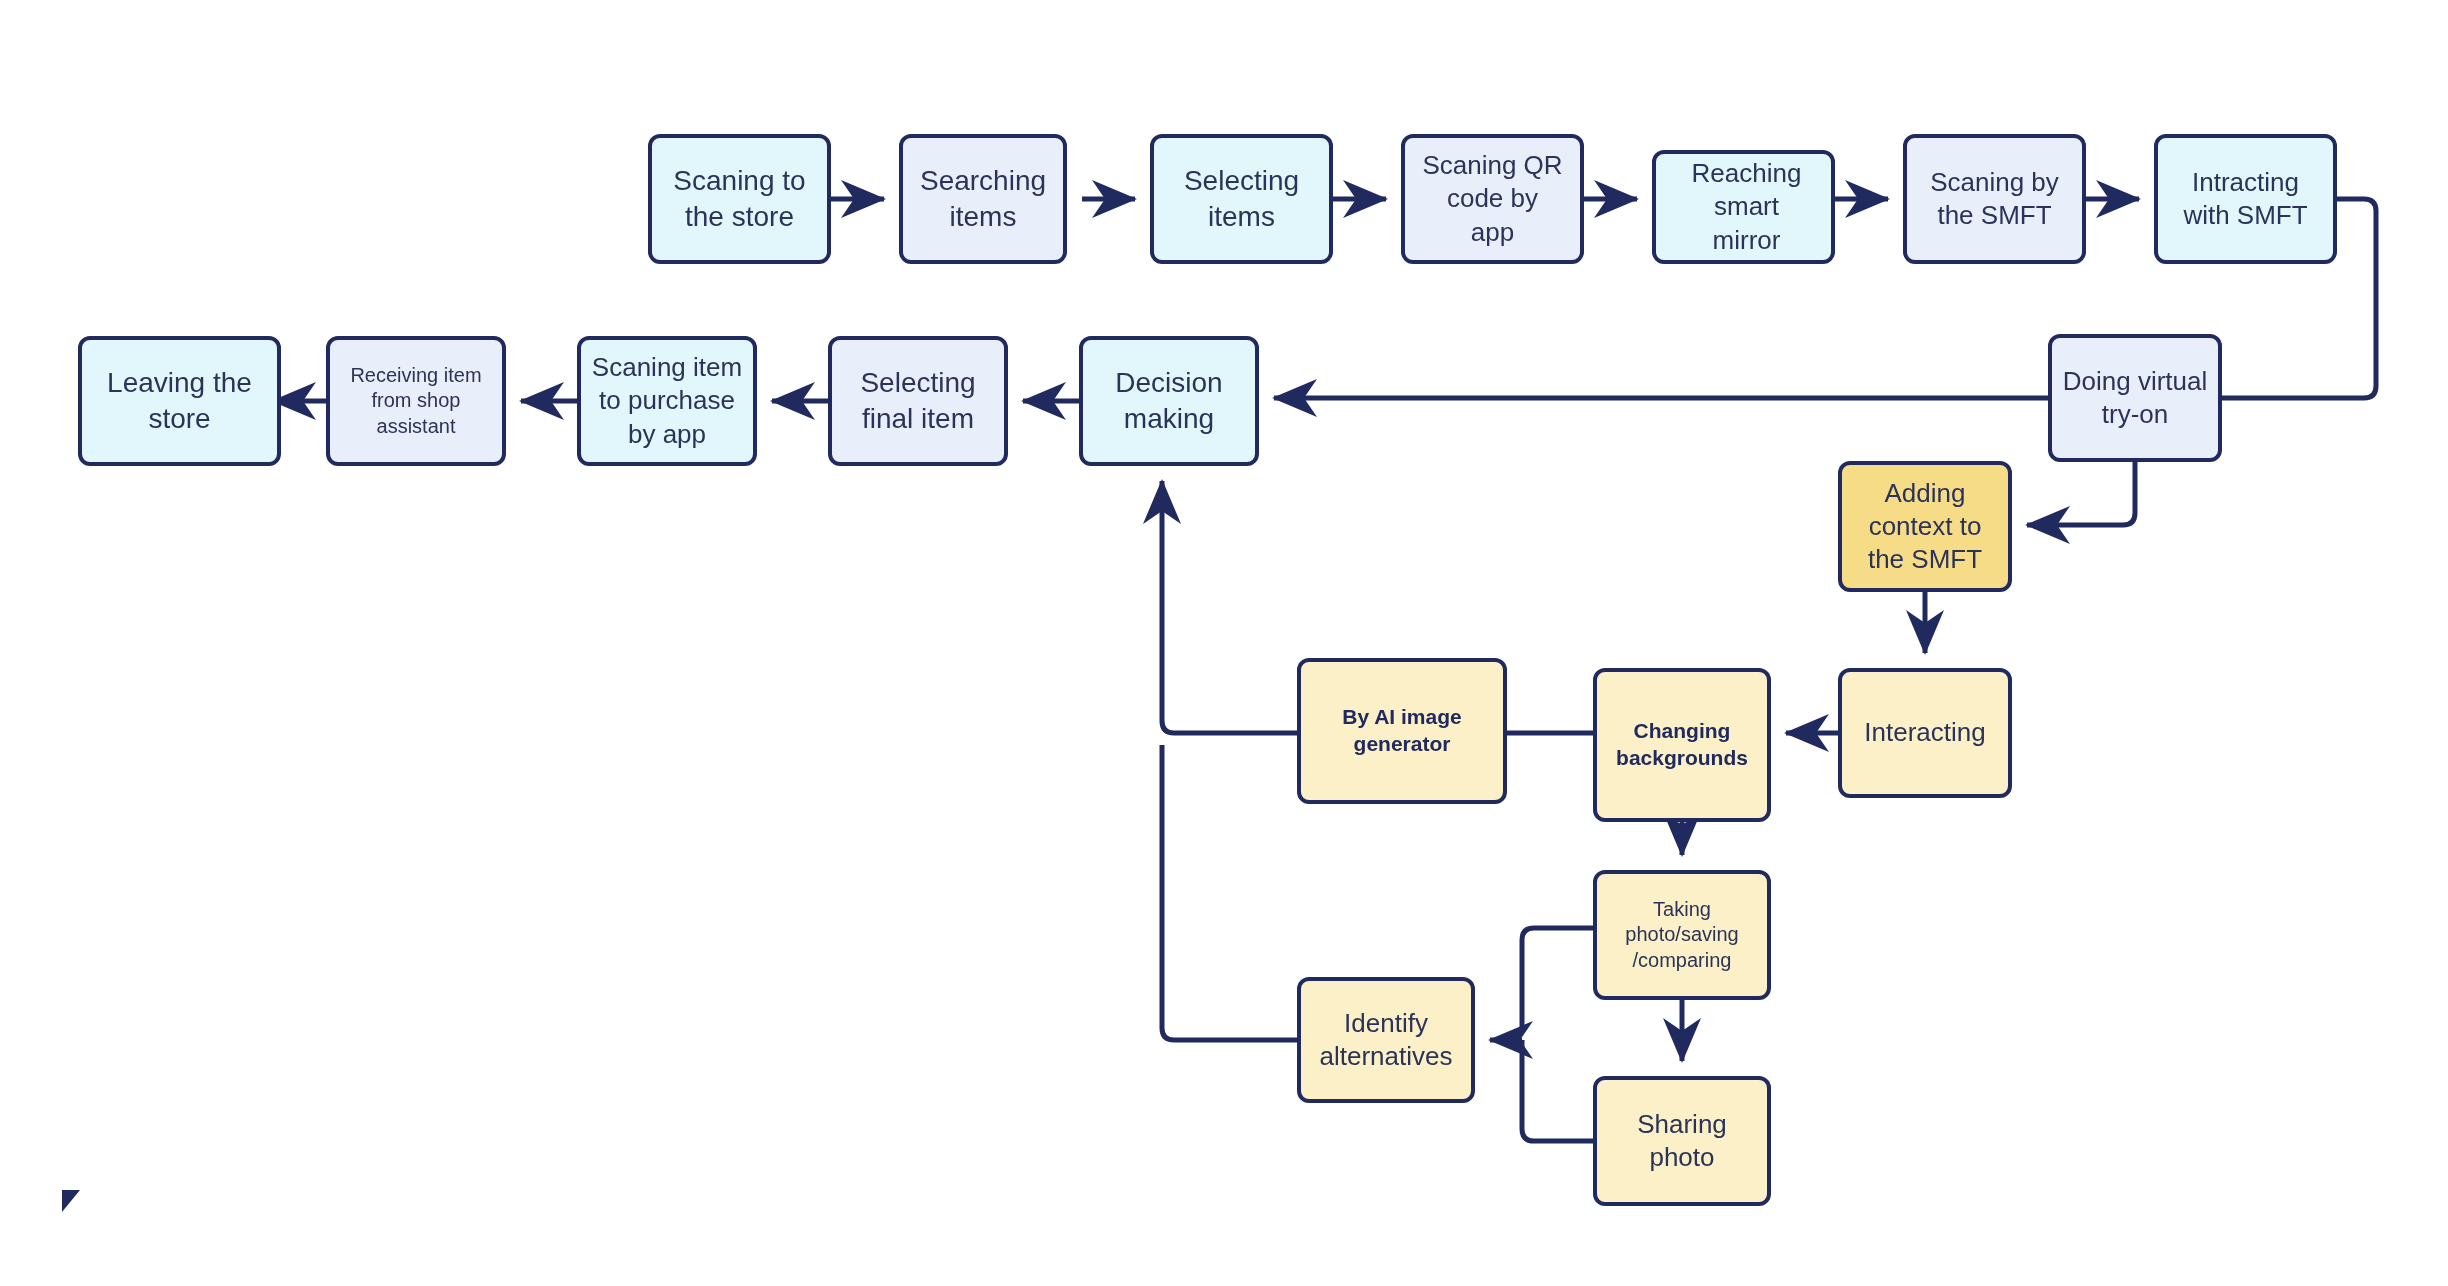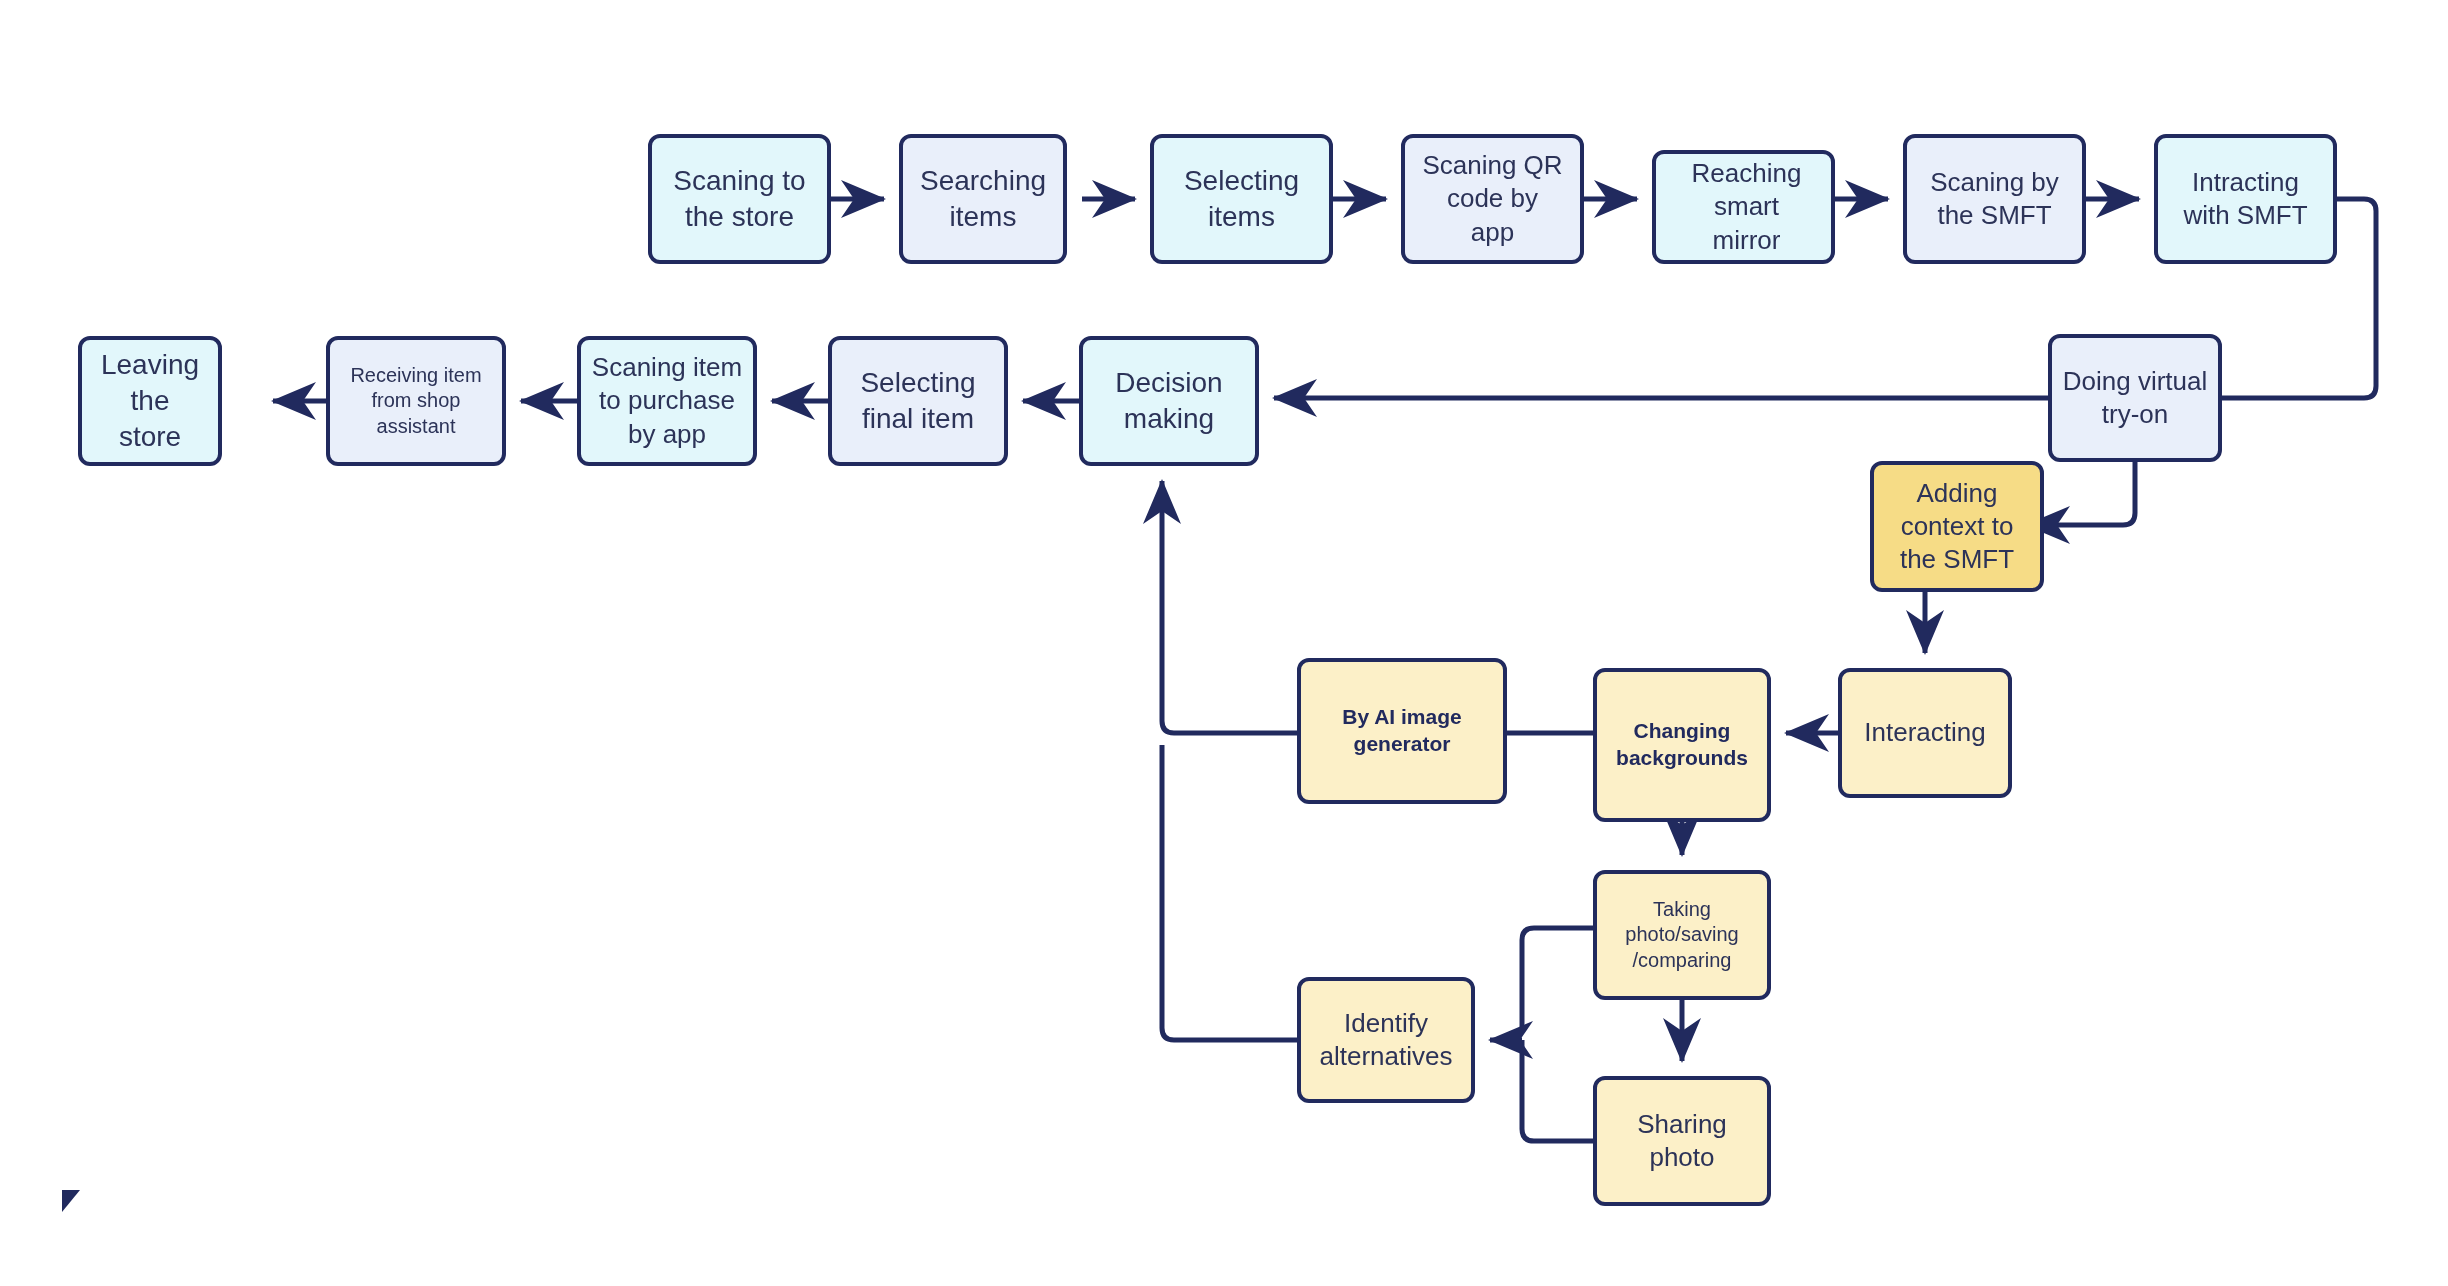--- a/index.html
+++ b/index.html
@@ -33,21 +33,21 @@
     text-align: center;
     color: #2c3358;
     line-height: 1.28;
     padding: 4px 6px;
     z-index: 2;
   }
   .node span { display: block; width: 100%; }
   .fill-cyan  { background: #e2f7fb; }
   .fill-blue  { background: #e9effa; }
   .fill-cream { background: #fcf0c8; }
-  .fill-gold  { background: #f6dc86; margin-left: 32px; }
+  .fill-gold  { background: #f6dc86; }
   .t-lg   { font-size: 28px; font-weight: 400; }
   .t-md   { font-size: 26px; font-weight: 400; }
   .t-sm   { font-size: 20px; font-weight: 400; }
   .t-bold { font-size: 21px; font-weight: 700; color: #212a5e; }
   #cursor {
     position: absolute;
     width: 0; height: 0;
     border-left: 18px solid #212a5e;
     border-bottom: 22px solid transparent;
     z-index: 5;
@@ -143,21 +143,21 @@
         <div>Scaning by</div>
         <div>the SMFT</div>
       </span>
     </div>
   <div class="node fill-cyan" style="left: 2154px; top: 134px; width: 183px; height: 130px;">
       <span class="t-md">
         <div>Intracting</div>
         <div>with SMFT</div>
       </span>
     </div>
-  <div class="node fill-cyan" style="left: 78px; top: 336px; width: 144px; height: 130px;">
+  <div class="node fill-cyan" style="left: 78px; top: 336px; width: 203px; height: 130px;">
       <span class="t-lg">
         <div>Leaving the</div>
         <div>store</div>
       </span>
     </div>
   <div class="node fill-blue" style="left: 326px; top: 336px; width: 180px; height: 130px;">
       <span class="t-sm">
         <div>Receiving item</div>
         <div>from shop</div>
         <div>assistant</div>

